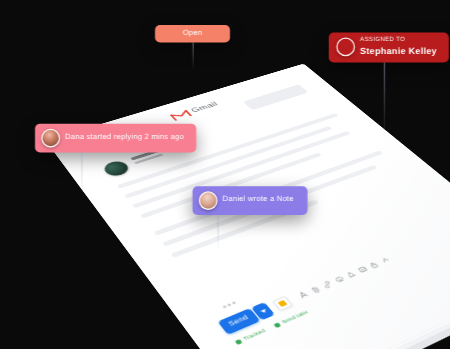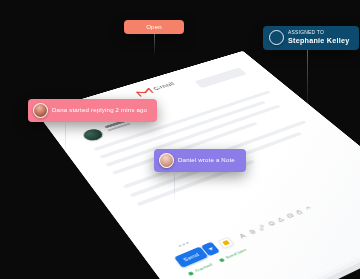--- a/index.html
+++ b/index.html
@@ -155,21 +155,21 @@
   
   #pin-open{ left:124px; top:20px; }
   #pin-open .badge{
     background:#f58268; width:60px; height:14px;
     justify-content:center; padding:0;
   }
   #pin-open .leader{ height:22px; }
 
   
   #pin-assigned{ left:263px; top:26px; }
-  #pin-assigned .badge{ background:#0c4a6e; padding:4px 9px 4px 6px; }
+  #pin-assigned .badge{ background:#b91c1c; padding:4px 9px 4px 6px; }
   #pin-assigned .badge-av{
     background:radial-gradient(circle at 45% 32%,#cfa58c 0%,#8d6350 48%,#3d3franc 100%),#4a3a33;
   }
   #pin-assigned .leader{ height:64px; left:46%; }
 
   
   #pin-dana{ left:28px; top:99px; }
   #pin-dana .badge{ background:#f87f92; padding:4px 10px 4px 5px; }
   #pin-dana .badge-av{
     background:radial-gradient(circle at 42% 30%,#f0b9a3 0%,#c4765c 46%,#6d3b2b 100%);

